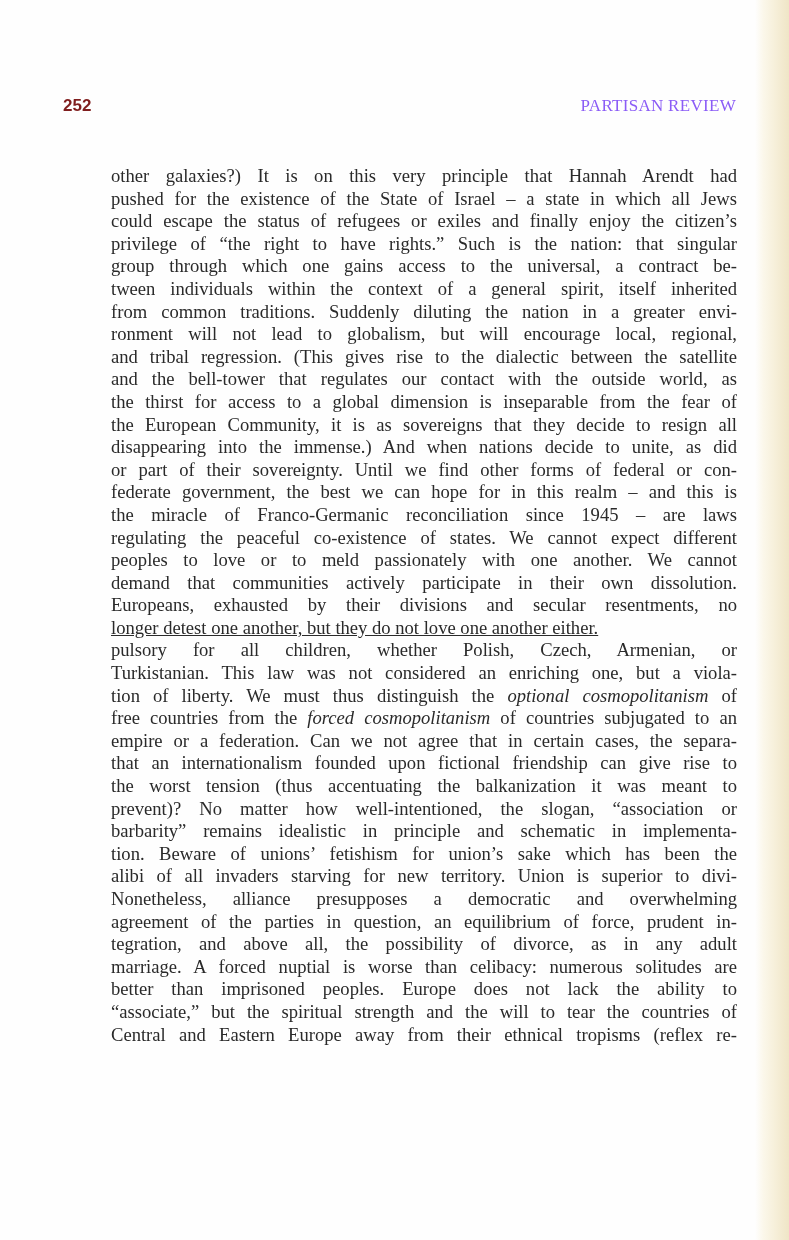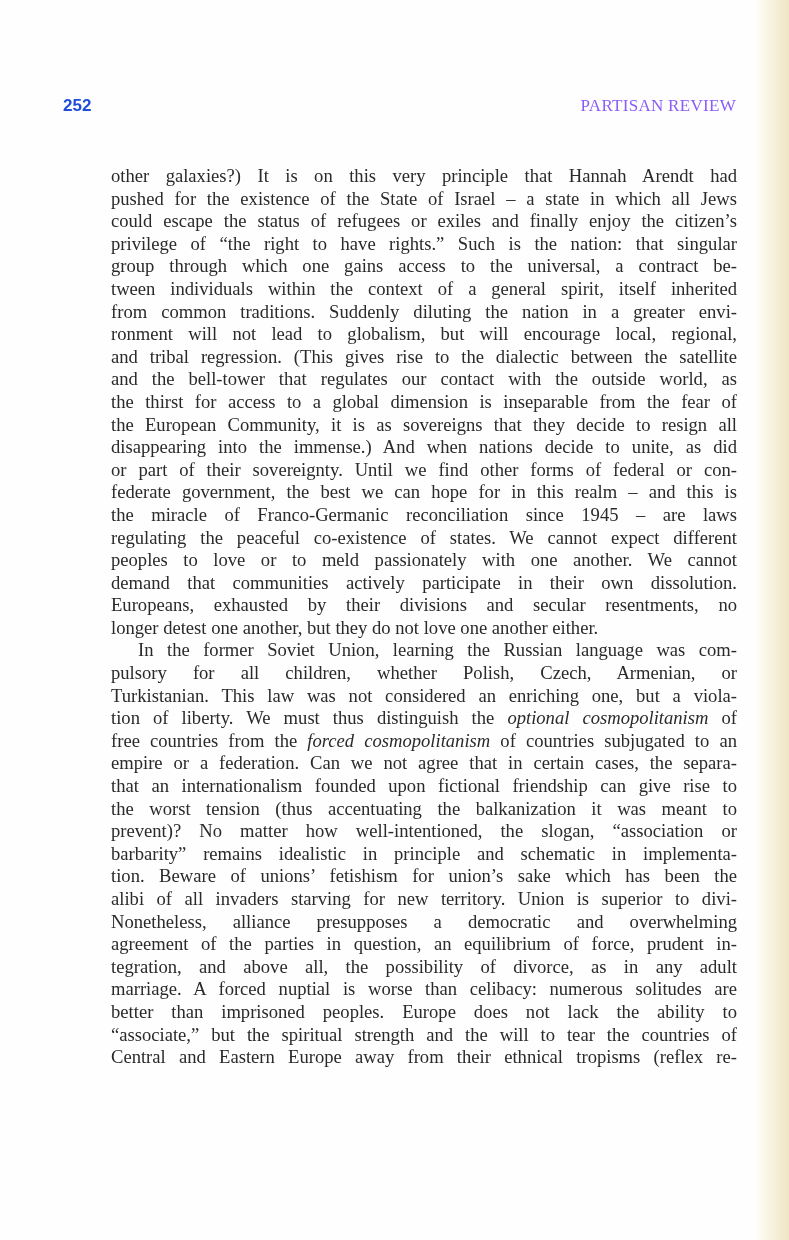--- a/index.html
+++ b/index.html
@@ -10,36 +10,36 @@
     font-family: "Liberation Serif", "DejaVu Serif", serif;
     color: #2a2a2a;
   }
   .binding {
     position: absolute; top: 0; right: 0; width: 34px; height: 1240px;
     background: linear-gradient(to right, #fefefe 0%, #fbf7ea 25%, #f6efd9 60%, #efe5c6 100%);
   }
   .page-num {
     position: absolute; left: 63px; top: 96px;
     font-family: "Liberation Sans", "DejaVu Sans", sans-serif;
-    font-weight: bold; font-size: 17px; letter-spacing: 0px; color: #1d4ed8;
+    font-weight: bold; font-size: 17px; letter-spacing: 0px; color: #7f1d1d;
   }
   .running-head {
     position: absolute; right: 53px; top: 96px;
     font-size: 17px; letter-spacing: 0.3px; color: #8b5cf6;
   }
   .body-text {
     position: absolute; left: 63px; top: 165px; width: 674px;
     font-size: 18.6px; line-height: 22.6px;
   }
   .line {
     display: block; white-space: nowrap; text-align: justify; text-align-last: justify;
     height: 22.6px;
     margin-left: 48px;
   }
-  .line.last { text-align-last: left; }
+  .line.last { text-align-last: left; text-decoration: underline; }
   .line.indent { text-indent: 27px; }
   em { font-style: italic; font-family: Liberation Serif, serif; }
 </style>
 </head>
 <body>
 
 <div class="binding"></div>
 
 <div class="page-num">252</div>
 <div class="running-head">PARTISAN REVIEW</div>
@@ -59,21 +59,20 @@
   <span class="line">the European Community, it is as sovereigns that they decide to resign all</span>
   <span class="line">disappearing into the immense.) And when nations decide to unite, as did</span>
   <span class="line">or part of their sovereignty. Until we find other forms of federal or con-</span>
   <span class="line">federate government, the best we can hope for in this realm – and this is</span>
   <span class="line">the miracle of Franco-Germanic reconciliation since 1945 – are laws</span>
   <span class="line">regulating the peaceful co-existence of states. We cannot expect different</span>
   <span class="line">peoples to love or to meld passionately with one another. We cannot</span>
   <span class="line">demand that communities actively participate in their own dissolution.</span>
   <span class="line">Europeans, exhausted by their divisions and secular resentments, no</span>
   <span class="line last">longer detest one another, but they do not love one another either.</span>
-  <span class="line indent">In the former Soviet Union, learning the Russian language was com-</span>
   <span class="line">pulsory for all children, whether Polish, Czech, Armenian, or</span>
   <span class="line">Turkistanian. This law was not considered an enriching one, but a viola-</span>
   <span class="line"><span>tion of liberty. We must thus distinguish the </span><em>optional cosmopolitanism</em><span> of</span></span>
   <span class="line"><span>free countries from the </span><em>forced cosmopolitanism</em><span> of countries subjugated to an</span></span>
   <span class="line">empire or a federation. Can we not agree that in certain cases, the separa-</span>
   <span class="line">that an internationalism founded upon fictional friendship can give rise to</span>
   <span class="line">the worst tension (thus accentuating the balkanization it was meant to</span>
   <span class="line">prevent)? No matter how well-intentioned, the slogan, “association or</span>
   <span class="line">barbarity” remains idealistic in principle and schematic in implementa-</span>
   <span class="line">tion. Beware of unions’ fetishism for union’s sake which has been the</span>

